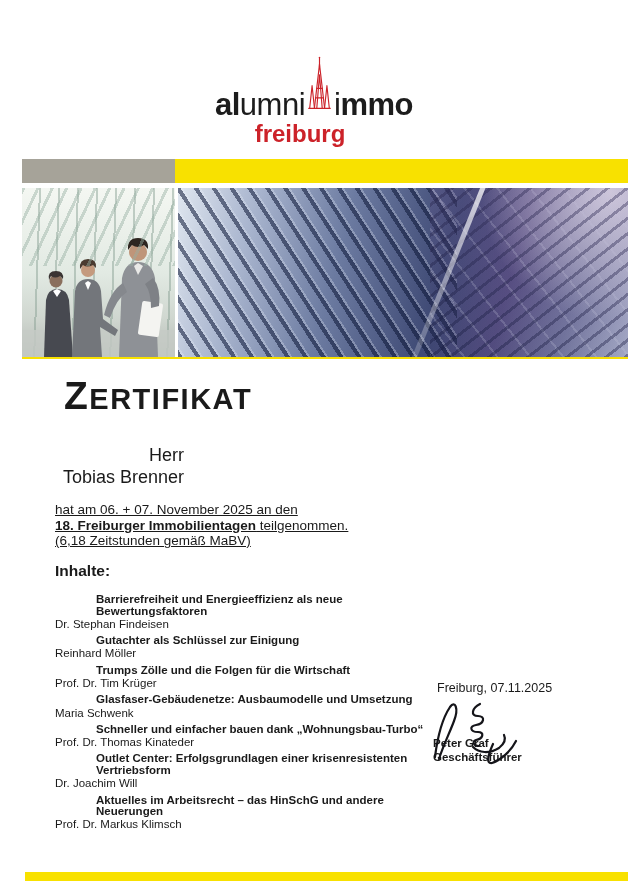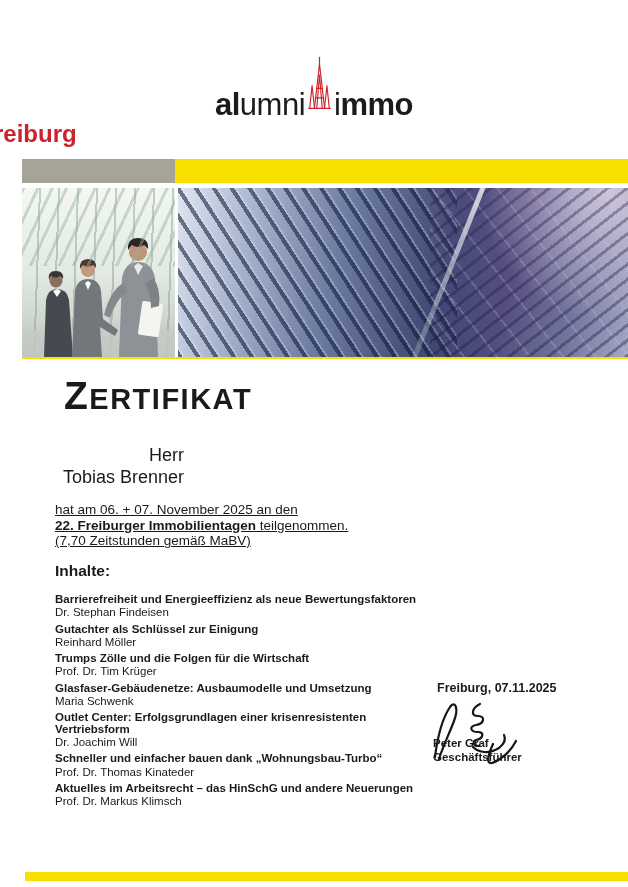--- a/index.html
+++ b/index.html
@@ -10,21 +10,21 @@
   }
   *{box-sizing:border-box;margin:0;padding:0}
   html,body{background:#888;}
   body{display:flex;justify-content:center;}
   .page{
     position:relative;width:628px;height:887px;background:#fff;overflow:hidden;
     font-family:"Liberation Sans","DejaVu Sans",sans-serif;color:var(--ink);
   }
 
   
-  .logo-block{position:absolute;top:51px;left:0;right:0;display:flex;flex-direction:column;}
+  .logo-block{position:absolute;top:51px;left:0;right:0;display:flex;flex-direction:column;align-items:center;}
   .logo-row{display:flex;align-items:baseline;justify-content:center;}
   .logo-word{font-size:31px;line-height:1;font-weight:400;letter-spacing:-0.5px;color:#1c1c1c;}
   .logo-word b{font-weight:700;}
   .spire-svg{width:27px;height:64px;margin:0 1px;}
   .logo-sub{font-size:24px;line-height:1;font-weight:700;color:var(--red);margin-top:2px;transform:translateX(-14px);}
 
   
   .band-gray{position:absolute;top:159px;left:22px;width:153px;height:24px;background:var(--gray);}
   .band-yellow{position:absolute;top:159px;left:175px;right:0;height:24px;background:var(--yellow);}
 
@@ -57,25 +57,25 @@
   .cert-title .initial{font-size:39px;}
 
   
   .recipient{position:absolute;left:63px;top:444px;font-size:18px;font-weight:400;line-height:22px;text-align:right;}
   .statement{position:absolute;left:55px;top:502px;font-size:13.5px;line-height:15.6px;font-weight:400;text-decoration:underline;}
 
   
   .contents-heading{position:absolute;left:55px;top:562px;font-size:15.5px;font-weight:700;}
   .contents-list{position:absolute;left:55px;top:594px;width:380px;}
   .talk{margin-bottom:4.8px;}
-  .talk-title{font-size:11.5px;line-height:11.6px;font-weight:700;margin-bottom:1.6px;}
+  .talk-title{font-size:11.5px;line-height:11.6px;font-weight:700;margin-bottom:1.6px;margin-left:41px;}
   .talk-speaker{font-size:11.5px;line-height:11.6px;font-weight:400;}
 
   
-  .place-date{position:absolute;left:437px;top:681px;font-size:12.5px;font-weight:bold;}
+  .place-date{position:absolute;left:437px;top:681px;font-size:12.5px;}
   .signature-svg{position:absolute;left:423px;top:697px;width:96px;height:72px;z-index:3;}
   .signer{position:absolute;left:433px;top:736px;font-size:11.5px;font-weight:700;line-height:14px;z-index:2;}
 
   
   .bottom-bar{position:absolute;left:25px;right:0;top:872px;height:9px;background:var(--yellow);}
 </style>
 </head>
 <body>
 
 <div class="page">
@@ -125,47 +125,47 @@
   </div>
   <div class="photo-underline"></div>
 
   <h1 class="cert-title"><span class="initial">Z</span><span>ERTIFIKAT</span></h1>
 
   <div class="recipient">
     <div>Herr</div>
     <div>Tobias Brenner</div>
   </div>
 
-  <p class="statement"><span>hat am 06. + 07. November 2025 an den</span><br><b>22. Freiburger Immobilientagen</b><span> teilgenommen.</span><br><span>(7,70 Zeitstunden gemäß MaBV)</span></p>
+  <p class="statement"><span>hat am 06. + 07. November 2025 an den</span><br><b>18. Freiburger Immobilientagen</b><span> teilgenommen.</span><br><span>(6,18 Zeitstunden gemäß MaBV)</span></p>
 
   <div class="contents-heading">Inhalte:</div>
   <div class="contents-list">
     <div class="talk">
       <div class="talk-title">Barrierefreiheit und Energieeffizienz als neue Bewertungsfaktoren</div>
       <div class="talk-speaker">Dr. Stephan Findeisen</div>
     </div>
     <div class="talk">
       <div class="talk-title">Gutachter als Schlüssel zur Einigung</div>
       <div class="talk-speaker">Reinhard Möller</div>
     </div>
     <div class="talk">
       <div class="talk-title">Trumps Zölle und die Folgen für die Wirtschaft</div>
       <div class="talk-speaker">Prof. Dr. Tim Krüger</div>
     </div>
     <div class="talk">
       <div class="talk-title">Glasfaser-Gebäudenetze: Ausbaumodelle und Umsetzung</div>
       <div class="talk-speaker">Maria Schwenk</div>
     </div>
     <div class="talk">
+      <div class="talk-title">Schneller und einfacher bauen dank „Wohnungsbau-Turbo“</div>
+      <div class="talk-speaker">Prof. Dr. Thomas Kinateder</div>
+    </div>
+    <div class="talk">
       <div class="talk-title">Outlet Center: Erfolgsgrundlagen einer krisenresistenten Vertriebsform</div>
       <div class="talk-speaker">Dr. Joachim Will</div>
-    </div>
-    <div class="talk">
-      <div class="talk-title">Schneller und einfacher bauen dank „Wohnungsbau-Turbo“</div>
-      <div class="talk-speaker">Prof. Dr. Thomas Kinateder</div>
     </div>
     <div class="talk">
       <div class="talk-title">Aktuelles im Arbeitsrecht – das HinSchG und andere Neuerungen</div>
       <div class="talk-speaker">Prof. Dr. Markus Klimsch</div>
     </div>
   </div>
 
   <div class="place-date">Freiburg, 07.11.2025</div>
   <svg class="signature-svg" viewBox="0 0 96 72" fill="none" stroke="#15151a" stroke-width="2.2" stroke-linecap="round">
     <path d="M12,60 C14,44 19,22 27,10 C32,3 36,11 31,24 C27,35 20,49 16,62"></path>

